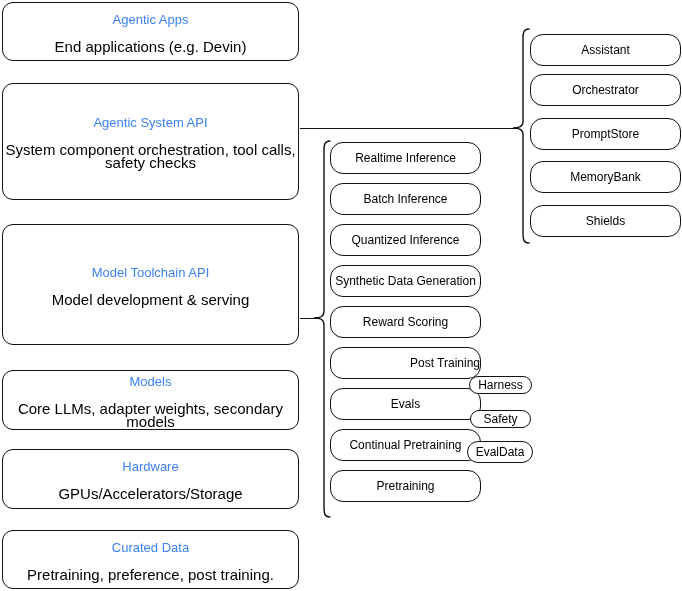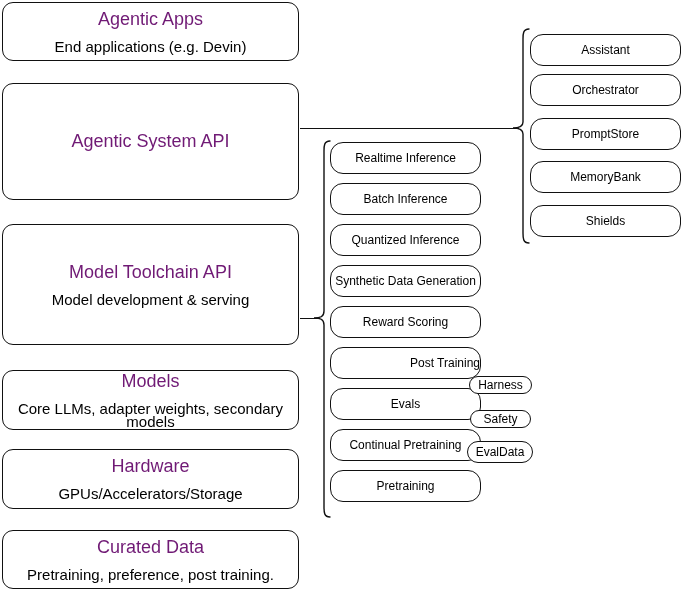--- a/index.html
+++ b/index.html
@@ -21,22 +21,22 @@
     background: #ffffff;
     border: 1px solid #111111;
     border-radius: 11px;
     display: flex;
     flex-direction: column;
     align-items: center;
     justify-content: center;
     text-align: center;
   }
   .box .title {
-    font-size: 18px;
-    color: #701a75;
+    font-size: 13px;
+    color: #3b82f6;
     line-height: 17px;
   }
   .box .subtitle {
     font-size: 15px;
     color: #000000;
     line-height: 13px;
     margin-top: 12px;
   }
   .pill {
     position: absolute;
@@ -80,20 +80,21 @@
 
 <div id="canvas">
 
   <div class="box" style="left:2px; top:2px; width:297px; height:59px;">
     <div class="title">Agentic Apps</div>
     <div class="subtitle">End applications (e.g. Devin)</div>
   </div>
 
   <div class="box" style="left:2px; top:83px; width:297px; height:117px;align-items:center;">
     <div class="title">Agentic System API</div>
+    <div class="subtitle">System component orchestration, tool calls, safety checks</div>
   </div>
 
   <div class="box" style="left:2px; top:224px; width:297px; height:121px;">
     <div class="title">Model Toolchain API</div>
     <div class="subtitle">Model development &amp; serving</div>
   </div>
 
   <div class="box" style="left:2px; top:370px; width:297px; height:60px;">
     <div class="title">Models</div>
     <div class="subtitle">Core LLMs, adapter weights, secondary models</div>

